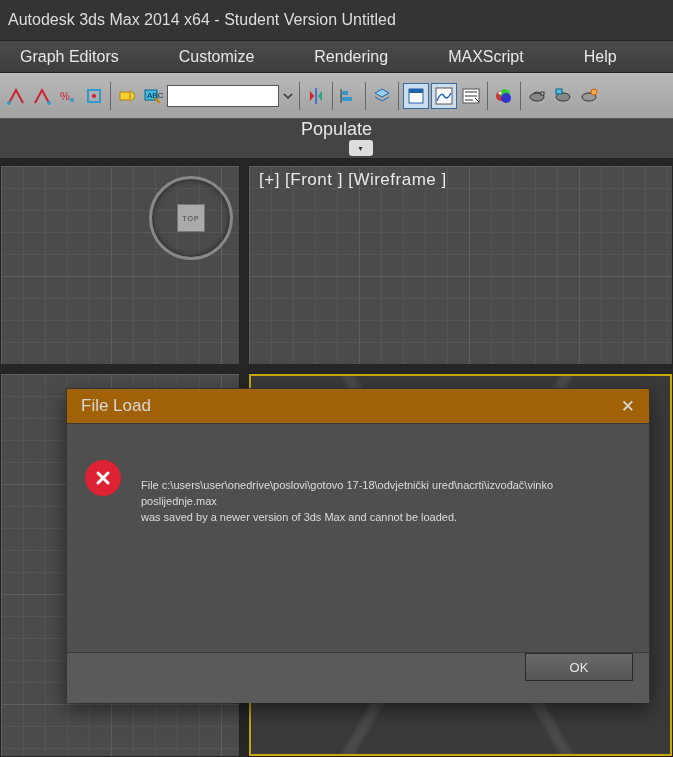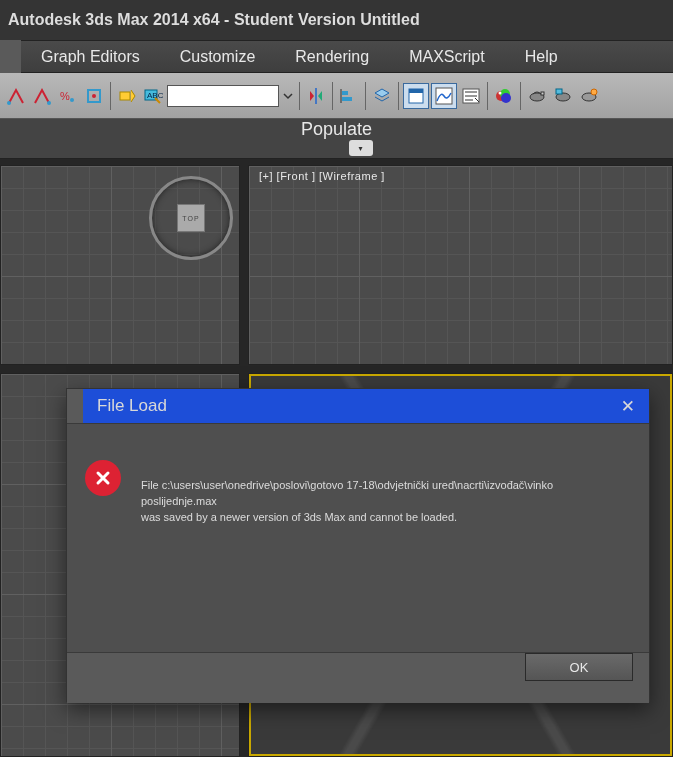--- a/index.html
+++ b/index.html
@@ -1,51 +1,51 @@
 <!DOCTYPE html>
 <html><head>
 <meta charset="utf-8">
 <style>
 * { margin:0; padding:0; box-sizing:border-box; font-family:"Segoe UI",Arial,sans-serif; }
 body { width:673px; height:757px; background:#5a5a5a; overflow:hidden; position:relative; }
 
-.titlebar { background:#343434; color:#ddd; height:40px; display:flex; align-items:center; padding:0 8px; font-size:16px; font-weight:700; }
-
-.menubar { background:linear-gradient(#4a4a4a,#3e3e3e); height:33px; display:flex; align-items:center; padding:0 20px; gap:40px; border-top:1px solid #222; border-bottom:1px solid #222;margin-left:21px;}
+.titlebar { background:#343434; color:#ddd; height:40px; display:flex; align-items:center; padding:0 8px; font-size:16px; font-weight:400; }
+
+.menubar { background:linear-gradient(#4a4a4a,#3e3e3e); height:33px; display:flex; align-items:center; padding:0 20px; gap:60px; border-top:1px solid #222; border-bottom:1px solid #222;}
 .menubar a { color:#e8e8e8; font-size:16px; text-decoration:none; font-weight:300; }
 
 .toolbar { background:linear-gradient(#b8b8b8,#a2a2a2); height:46px; display:flex; align-items:center; padding:0 4px; gap:2px; border-bottom:1px solid #555;}
 .tbtn { width:24px; height:28px; display:flex; align-items:center; justify-content:center; }
 .tsep { width:1px; height:28px; background:#666; margin:0 2px;}
 .dd { width:112px; height:22px; background:#fff; border:1px solid #555; }
 
 .ribbon { background:#444; height:40px; display:flex; align-items:center; padding:0 20px; color:#e8e8e8; font-size:18px; font-weight:300; border-bottom:1px solid #222;flex-direction:column;}
 .ribbon .btn { margin-left:48px; width:24px; height:16px; background:#ddd; border-radius:3px; display:flex; align-items:center; justify-content:center; font-size:8px; color:#333;}
 
 .workspace { position:relative; height:598px; background:#262626; display:grid; grid-template-columns:240px 1fr; grid-template-rows:200px 1fr; gap:8px; padding:6px 0 0 0;}
 .vp { background:#4b4b4b; border:1px solid #222; position:relative; }
 .vp .grid { position:absolute; inset:0;
   background-image:linear-gradient(#555 1px,transparent 1px),linear-gradient(90deg,#555 1px,transparent 1px);
   background-size:22px 22px; }
 .vp .grid2 { position:absolute; inset:0;
   background-image:linear-gradient(#606060 1px,transparent 1px),linear-gradient(90deg,#606060 1px,transparent 1px);
   background-size:110px 110px; }
-.vp .label { position:absolute; top:4px; left:10px; color:#e8e8e8; font-size:11px; letter-spacing:.5px;}
+.vp .label { position:absolute; top:4px; left:10px; color:#e8e8e8; font-size:17px; letter-spacing:.5px;}
 .viewcube { position:absolute; top:10px; left:148px; width:84px; height:84px; }
 .viewcube .ring { position:absolute; inset:0; border:3px solid #888; border-radius:50%; box-shadow:inset 0 0 6px #222;}
 .viewcube .face { position:absolute; top:28px; left:28px; width:28px; height:28px; background:#aaa; border:1px solid #777; display:flex; align-items:center; justify-content:center; font-size:7px; color:#444; letter-spacing:1px;}
 .vp3 .grid, .vp4 .grid { background-size:22px 22px; }
 .vp4 { background:#3a3a3a; }
 .vp4 .persp { position:absolute; inset:0; background:
   linear-gradient(120deg,transparent 48%,#555 49%,#555 50%,transparent 51%),
   linear-gradient(60deg,transparent 48%,#555 49%,#555 50%,transparent 51%); opacity:.6;}
 .yellow-border { position:absolute; inset:0; border:2px solid #c9a800; pointer-events:none; }
 
 .dialog { position:absolute; top:388px; left:66px; width:584px; height:314px; background:#5a5a5a; border:1px solid #333; box-shadow:0 8px 20px rgba(0,0,0,.5); }
-.dlg-title { height:34px; background:#1d4ed8; display:flex; align-items:center; justify-content:space-between; padding:0 14px;margin-left:16px; }
+.dlg-title { height:34px; background:#a16207; display:flex; align-items:center; justify-content:space-between; padding:0 14px; }
 .dlg-title span { color:#d8d8d8; font-size:17px; font-weight:300; }
 .dlg-close { color:#ccc; font-size:18px; cursor:pointer; }
 .dlg-body { background:#4f4f4f; height:230px; padding:34px 18px; display:flex; gap:20px; border-top:1px solid #3a3a3a; border-bottom:1px solid #3a3a3a;}
 .dlg-icon { width:36px; height:36px; background:#d23; border-radius:50%; display:flex; align-items:center; justify-content:center; flex-shrink:0; margin-top:2px;}
 .dlg-icon svg { width:20px; height:20px; }
 .dlg-msg { color:#dcdcdc; font-size:11px; line-height:1.45;margin-top:20px; }
 .dlg-foot { height:50px; display:flex; align-items:flex-start; justify-content:flex-end; padding:0 16px; background:#5a5a5a;}
 .dlg-ok { width:108px; height:28px; background:linear-gradient(#6a6a6a,#555); border:1px solid #2a2a2a; color:#e8e8e8; font-size:13px; cursor:pointer; }
 
 

